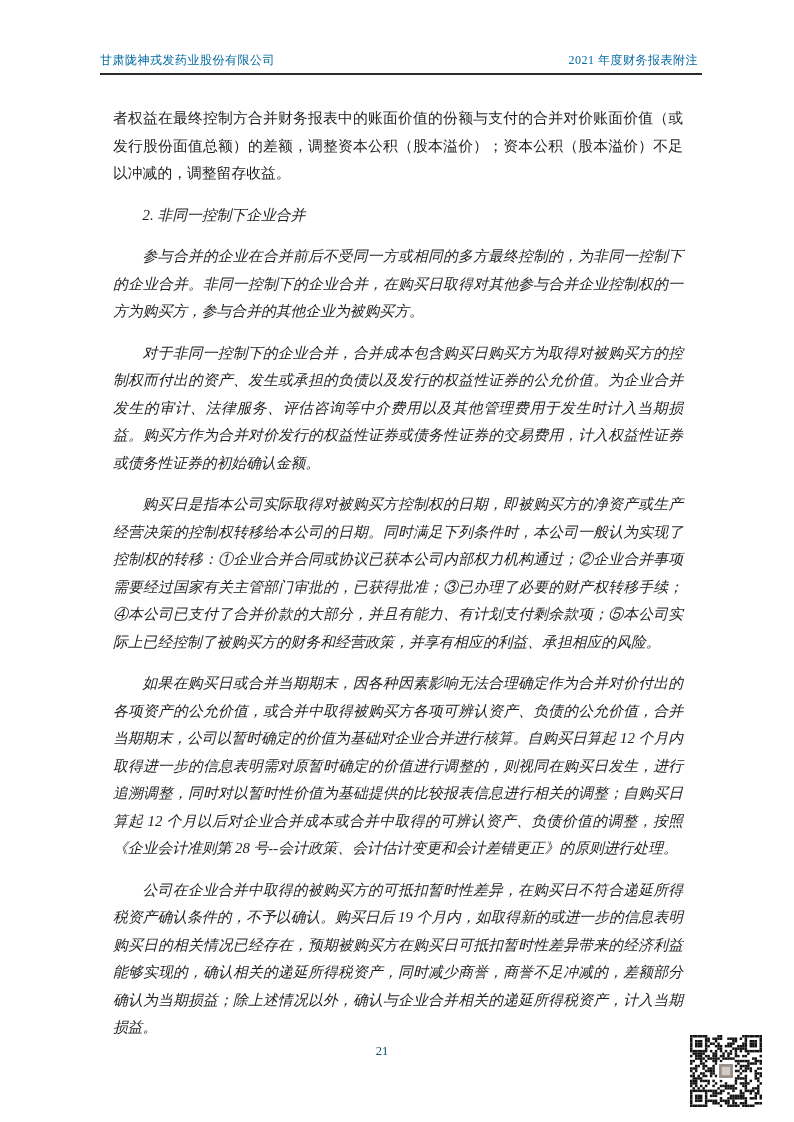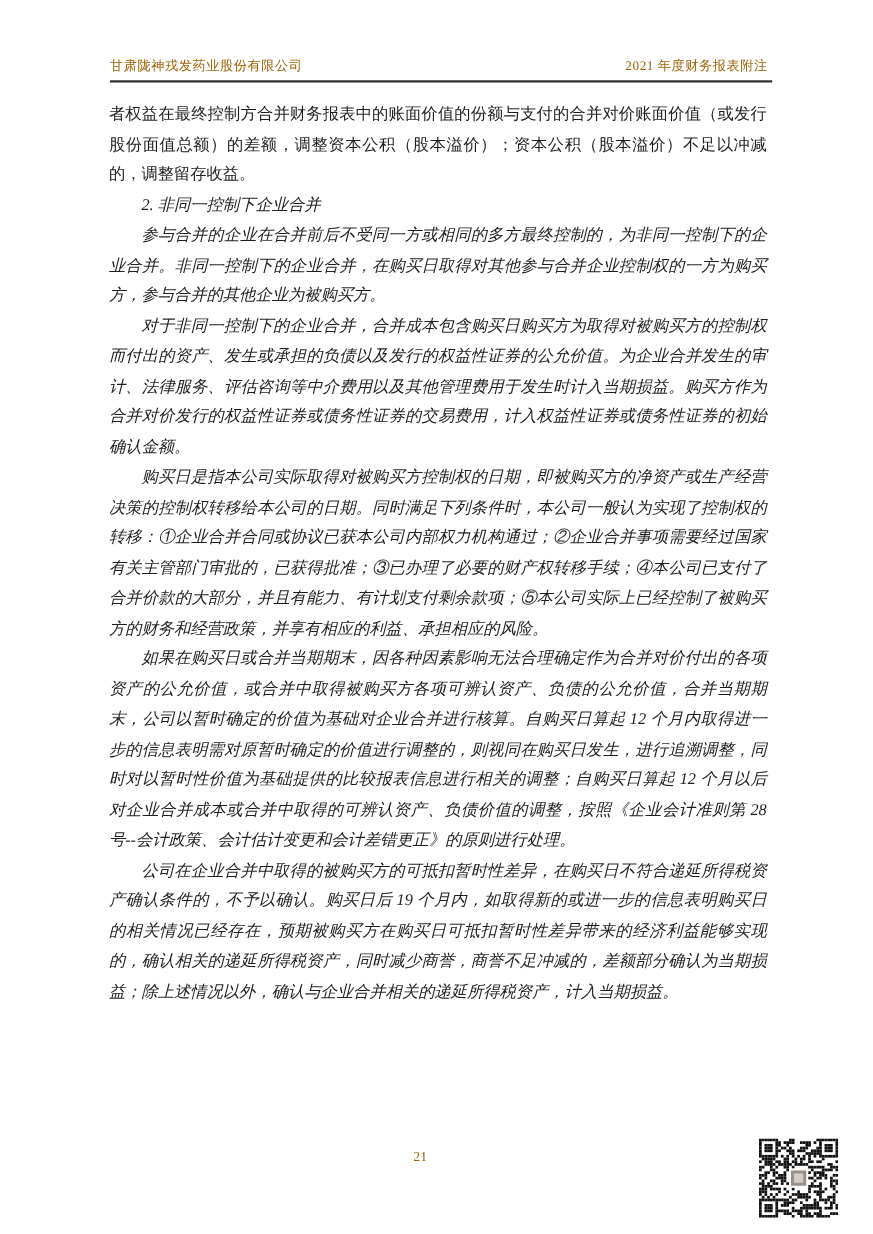--- a/index.html
+++ b/index.html
@@ -19,21 +19,21 @@
   .header {
     position: absolute;
     left: 100px;
     top: 52px;
     width: 598px;
     display: flex;
     justify-content: space-between;
     align-items: flex-end;
     font-size: 12px;
     letter-spacing: 0.5px;
-    color: #a16207;
+    color: #0369a1;
   }
   .header-rule {
     position: absolute;
     left: 100px;
     top: 73px;
     width: 602px;
     height: 2px;
     background: #2b2b2b;
   }
   .content {
@@ -41,35 +41,35 @@
     left: 99px;
     top: 91px;
     width: 598px;
     font-size: 14.8px;
     line-height: 27.5px;
     text-align: justify;
     text-justify: inter-ideograph;
     color: #1e1e1e;
   }
   .content p {
-    margin: 0;
+    margin: 14px;
     padding: 0;
   }
   .content p.indent {
     text-indent: 2em;
     font-style: italic;
   }
   .page-number {
     position: absolute;
     left: 0;
     top: 1044px;
     width: 764px;
     text-align: center;
     font-size: 12.5px;
-    color: #a16207;
+    color: #0c4a6e;
   }
   .qr {
     position: absolute;
     left: 690px;
     top: 1035px;
     width: 72px;
     height: 72px;
   }
   .qr svg {
     display: block;

